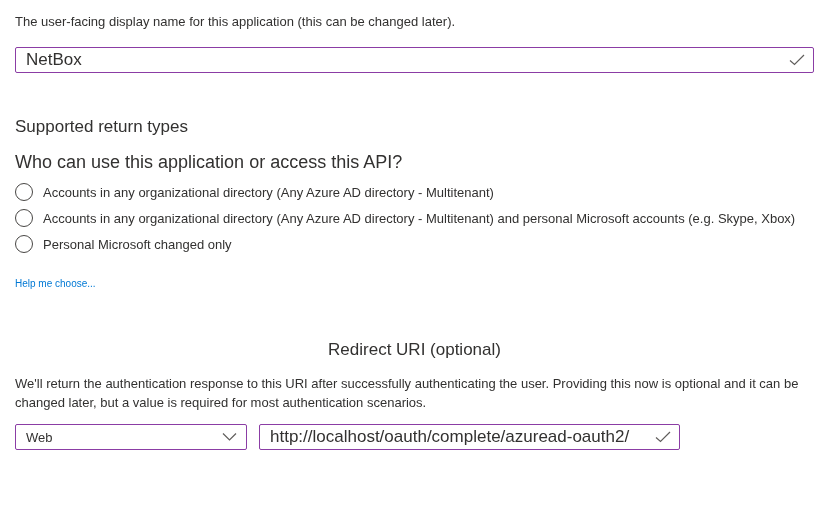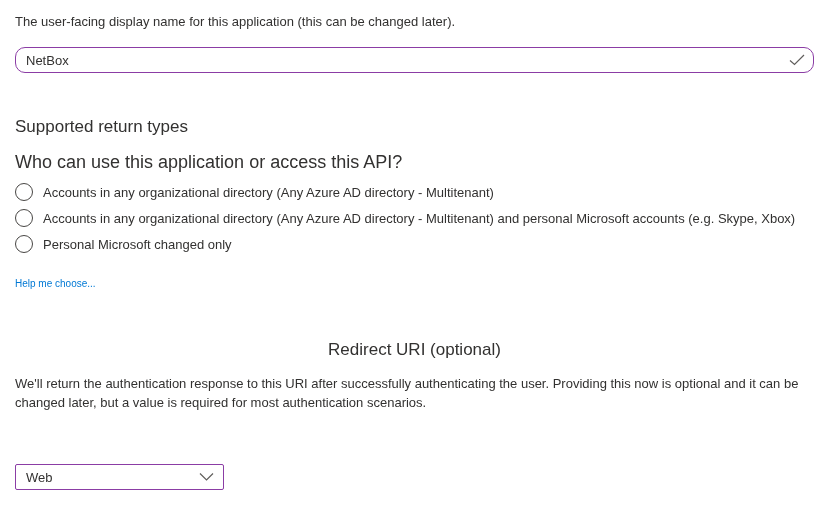--- a/index.html
+++ b/index.html
@@ -25,21 +25,21 @@
   }
   .name-title{padding-top:10px;display:block;}
   .required-asterisk{color:var(--required-red);margin-right:4px;font-size:15px;}
   .desc{
     font-size:13px;line-height:19px;color:var(--text);margin-top:12px;
   }
 
   .input-wrap{position:relative;margin-top:16px;}
   .text-input{
     width:100%;height:26px;border:1px solid var(--accent-purple);
-    border-radius:10px;padding:0 30px 0 10px;font-size:13px;
+    border-radius:2px;padding:0 30px 0 10px;font-size:17px;
     font-family:"Liberation Sans",sans-serif;color:var(--text);
     outline:none;background:#fff;
   }
   .valid-check{
     position:absolute;right:9px;top:50%;transform:translateY(-50%);
     width:16px;height:12px;pointer-events:none;
   }
 
   .section2-title{margin-top:43px;}
   .question{font-size:18px;line-height:15px;margin-top:17px;}
@@ -66,24 +66,24 @@
     color:var(--link-blue);text-decoration:none;cursor:pointer;
   }
 
   .section3-title{margin-top:48px;text-align:center;}
   .redirect-desc{margin-top:13px;max-width:800px;}
 
   .bottom-row{
     display:flex;margin-top:12px;gap:12px;align-items:center;
   }
   .platform-select{
-    position:relative;width:209px;height:26px;
+    position:relative;width:232px;height:26px;
     border:1px solid var(--accent-purple);border-radius:2px;
     display:flex;align-items:center;padding:0 30px 0 10px;
-    font-size:13px;color:var(--text);cursor:pointer;background:#fff;margin-top:40px;
+    font-size:13px;color:var(--text);cursor:pointer;background:#fff;
   }
   .chevron{
     position:absolute;right:9px;top:50%;transform:translateY(-50%);
     width:15px;height:9px;pointer-events:none;
   }
   .uri-wrap{position:relative;width:421px;margin-top:0;}
 </style>
 </head>
 <body>
 
@@ -123,15 +123,21 @@
   <div class="section-title section3-title">Redirect URI (optional)</div>
   <div class="desc redirect-desc">We'll return the authentication response to this URI after successfully authenticating the user. Providing this now is optional and it can be changed later, but a value is required for most authentication scenarios.</div>
 
   <div class="bottom-row">
     <div class="platform-select">
       <span>Web</span>
       <svg class="chevron" viewBox="0 0 15 9">
         <polyline points="1,1 7.5,7.5 14,1" fill="none" stroke="#605e5c" stroke-width="1.2"></polyline>
       </svg>
     </div>
+    <div class="input-wrap uri-wrap">
+      <input class="text-input" type="text" value="http://localhost/oauth/complete/azuread-oauth2/" style="">
+      <svg class="valid-check" viewBox="0 0 16 12">
+        <polyline points="1,6.5 5.5,10.5 15,1" fill="none" stroke="#605e5c" stroke-width="1.2"></polyline>
+      </svg>
+    </div>
   </div>
 
 </div>
 
 </body></html>

